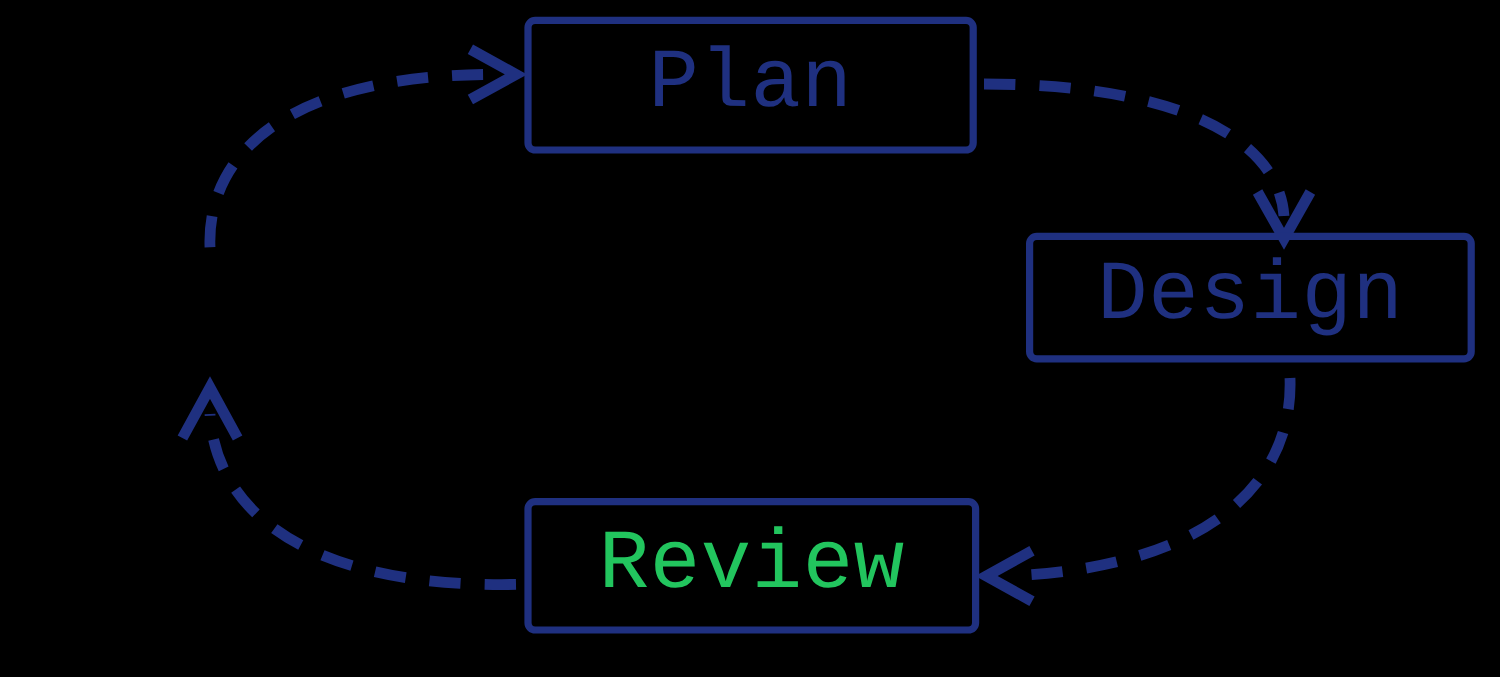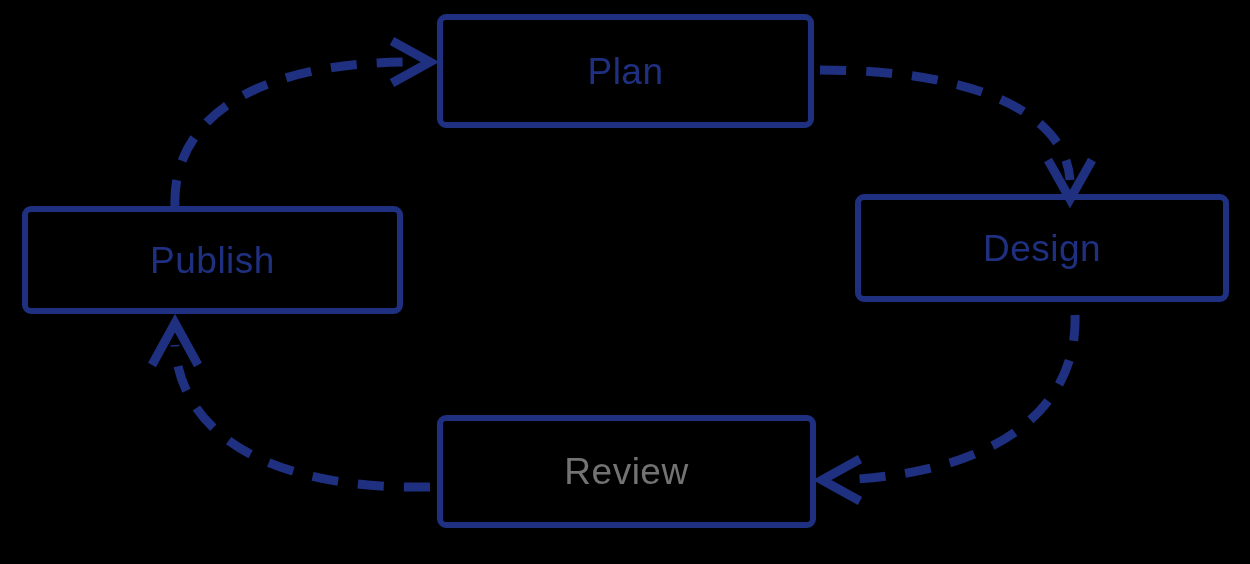--- a/index.html
+++ b/index.html
@@ -30,23 +30,23 @@
     box-sizing: border-box;
     border: 6px solid #1f3080;
     border-radius: 9px;
     background: transparent;
     display: flex;
     align-items: center;
     justify-content: center;
     z-index: 5;
   }
   .node-label {
-    font-family: Liberation Sans, sans-serif;
+    font-family: Liberation Mono, monospace;
     color: #1f3080;
-    font-size: 37px;
+    font-size: 70px;
     line-height: 1;
     letter-spacing: 0.5px;
     white-space: nowrap;
     user-select: none;
   }
   #node-plan    { left: 437px; top: 14px;  width: 377px; height: 114px; }
   #node-design  { left: 855px; top: 206px; width: 374px; height: 108px; }
   #node-review  { left: 437px; top: 415px; width: 379px; height: 113px; }
   #node-publish { left: 22px;  top: 206px; width: 381px; height: 108px; }
 </style>
@@ -80,20 +80,17 @@
 
   <div class="node" id="node-plan" style="left: 437px; top: 14px; width: 377px; height: 114px; border-color: rgb(31, 48, 128);">
     <span class="node-label" style="color: rgb(31, 48, 128);">Plan</span>
   </div>
 
   <div class="node" id="node-design" style="left: 855px; top: 194px; width: 374px; height: 108px; border-color: rgb(31, 48, 128);">
     <span class="node-label" style="color: rgb(31, 48, 128);">Design</span>
   </div>
 
   <div class="node" id="node-review" style="left: 437px; top: 415px; width: 379px; height: 113px; border-color: rgb(31, 48, 128);">
-    <span class="node-label" style="color: #737373;">Review</span>
+    <span class="node-label" style="color: #22c55e;">Review</span>
   </div>
 
-  <div class="node" id="node-publish" style="left: 22px; top: 206px; width: 381px; height: 108px; border-color: rgb(31, 48, 128);">
-    <span class="node-label" style="color: rgb(31, 48, 128);">Publish</span>
-  </div>
 
 </div>
 
 </body></html>

